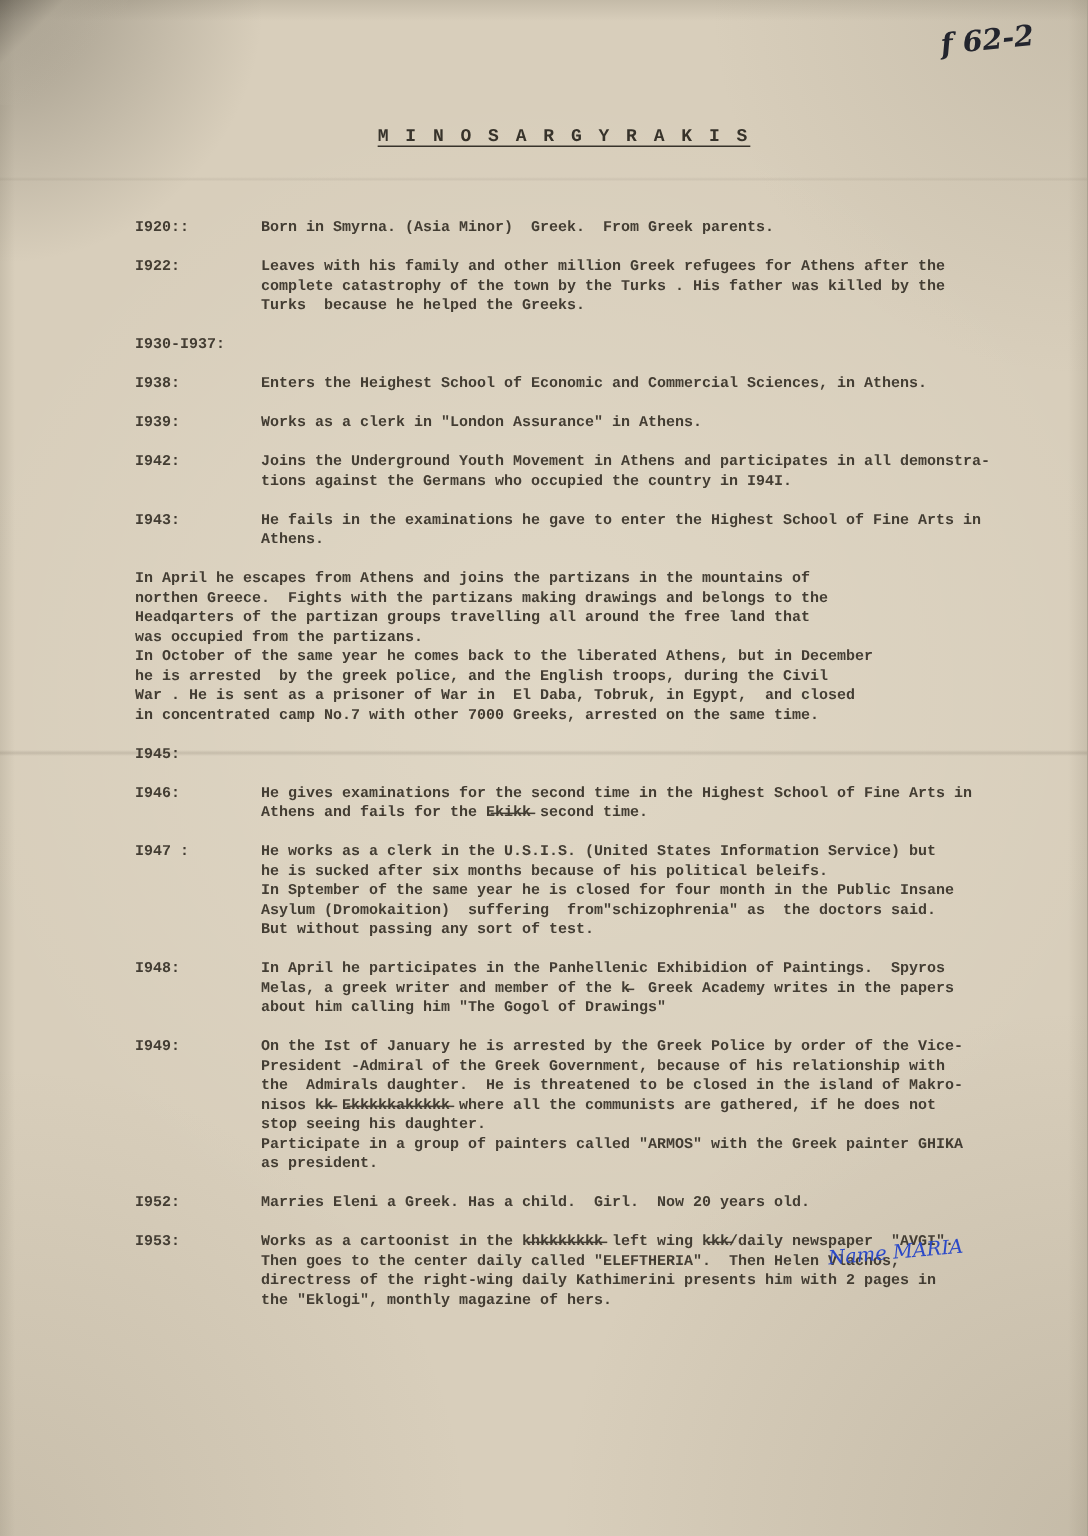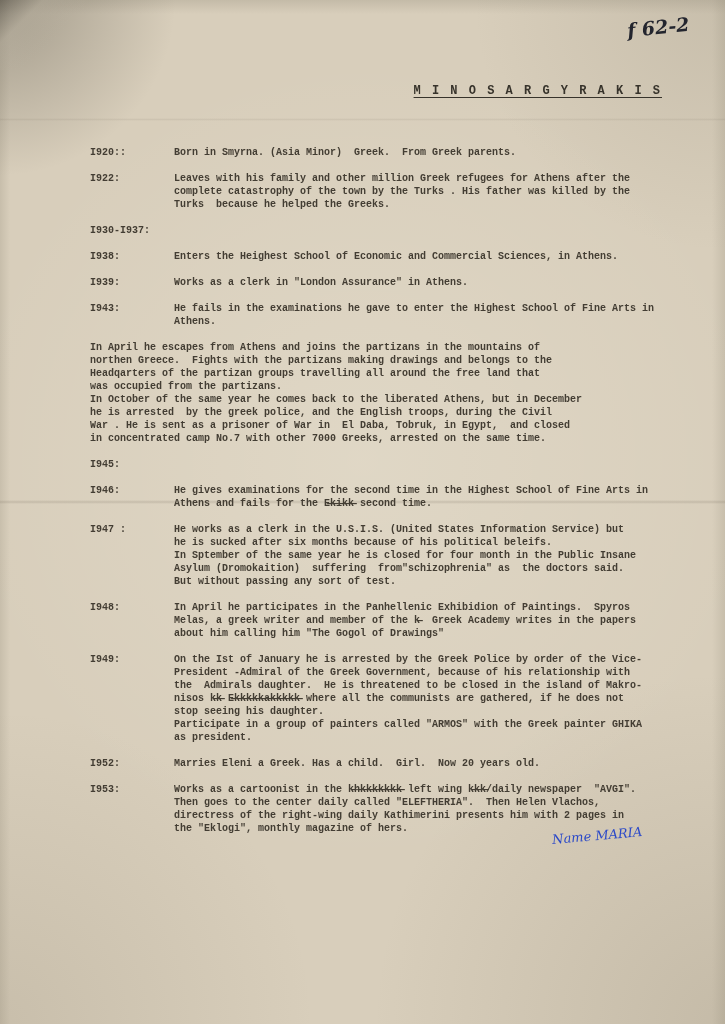--- a/index.html
+++ b/index.html
@@ -33,21 +33,21 @@
     position:absolute;left:0;right:0;top:118px;height:3px;
     background:linear-gradient(180deg, transparent, rgba(110,100,85,0.10), transparent);
     pointer-events:none;
   }
   .content{
     position:absolute;left:90px;top:0;width:572px;
     color:#3e3930;
   }
   .title{
     margin-top:84px;
-    text-align:right;
+    text-align:center;
     font-size:12px;
     font-weight:bold;
     letter-spacing:2px;
     text-decoration:underline;
     text-underline-offset:3px;
     color:#37332b;
   }
   .timeline{margin-top:48px;}
   .entry{
     display:flex;
@@ -110,20 +110,25 @@
       <div class="entry">
         <span class="year">I938:</span>
         <span class="text">Enters the Heighest School of Economic and Commercial Sciences, in Athens.</span>
       </div>
 
       <div class="entry">
         <span class="year">I939:</span>
         <span class="text">Works as a clerk in "London Assurance" in Athens.</span>
       </div>
 
+      <div class="entry">
+        <span class="year">I942:</span>
+        <span class="text">Joins the Underground Youth Movement in Athens and participates in all demonstra-
+tions against the Germans who occupied the country in I94I.</span>
+      </div>
 
       <div class="entry">
         <span class="year">I943:</span>
         <span class="text">He fails in the examinations he gave to enter the Highest School of Fine Arts in
 Athens.</span>
       </div>
 
       <div class="entry">
         <span class="text">In April he escapes from Athens and joins the partizans in the mountains of
 northen Greece.  Fights with the partizans making drawings and belongs to the

